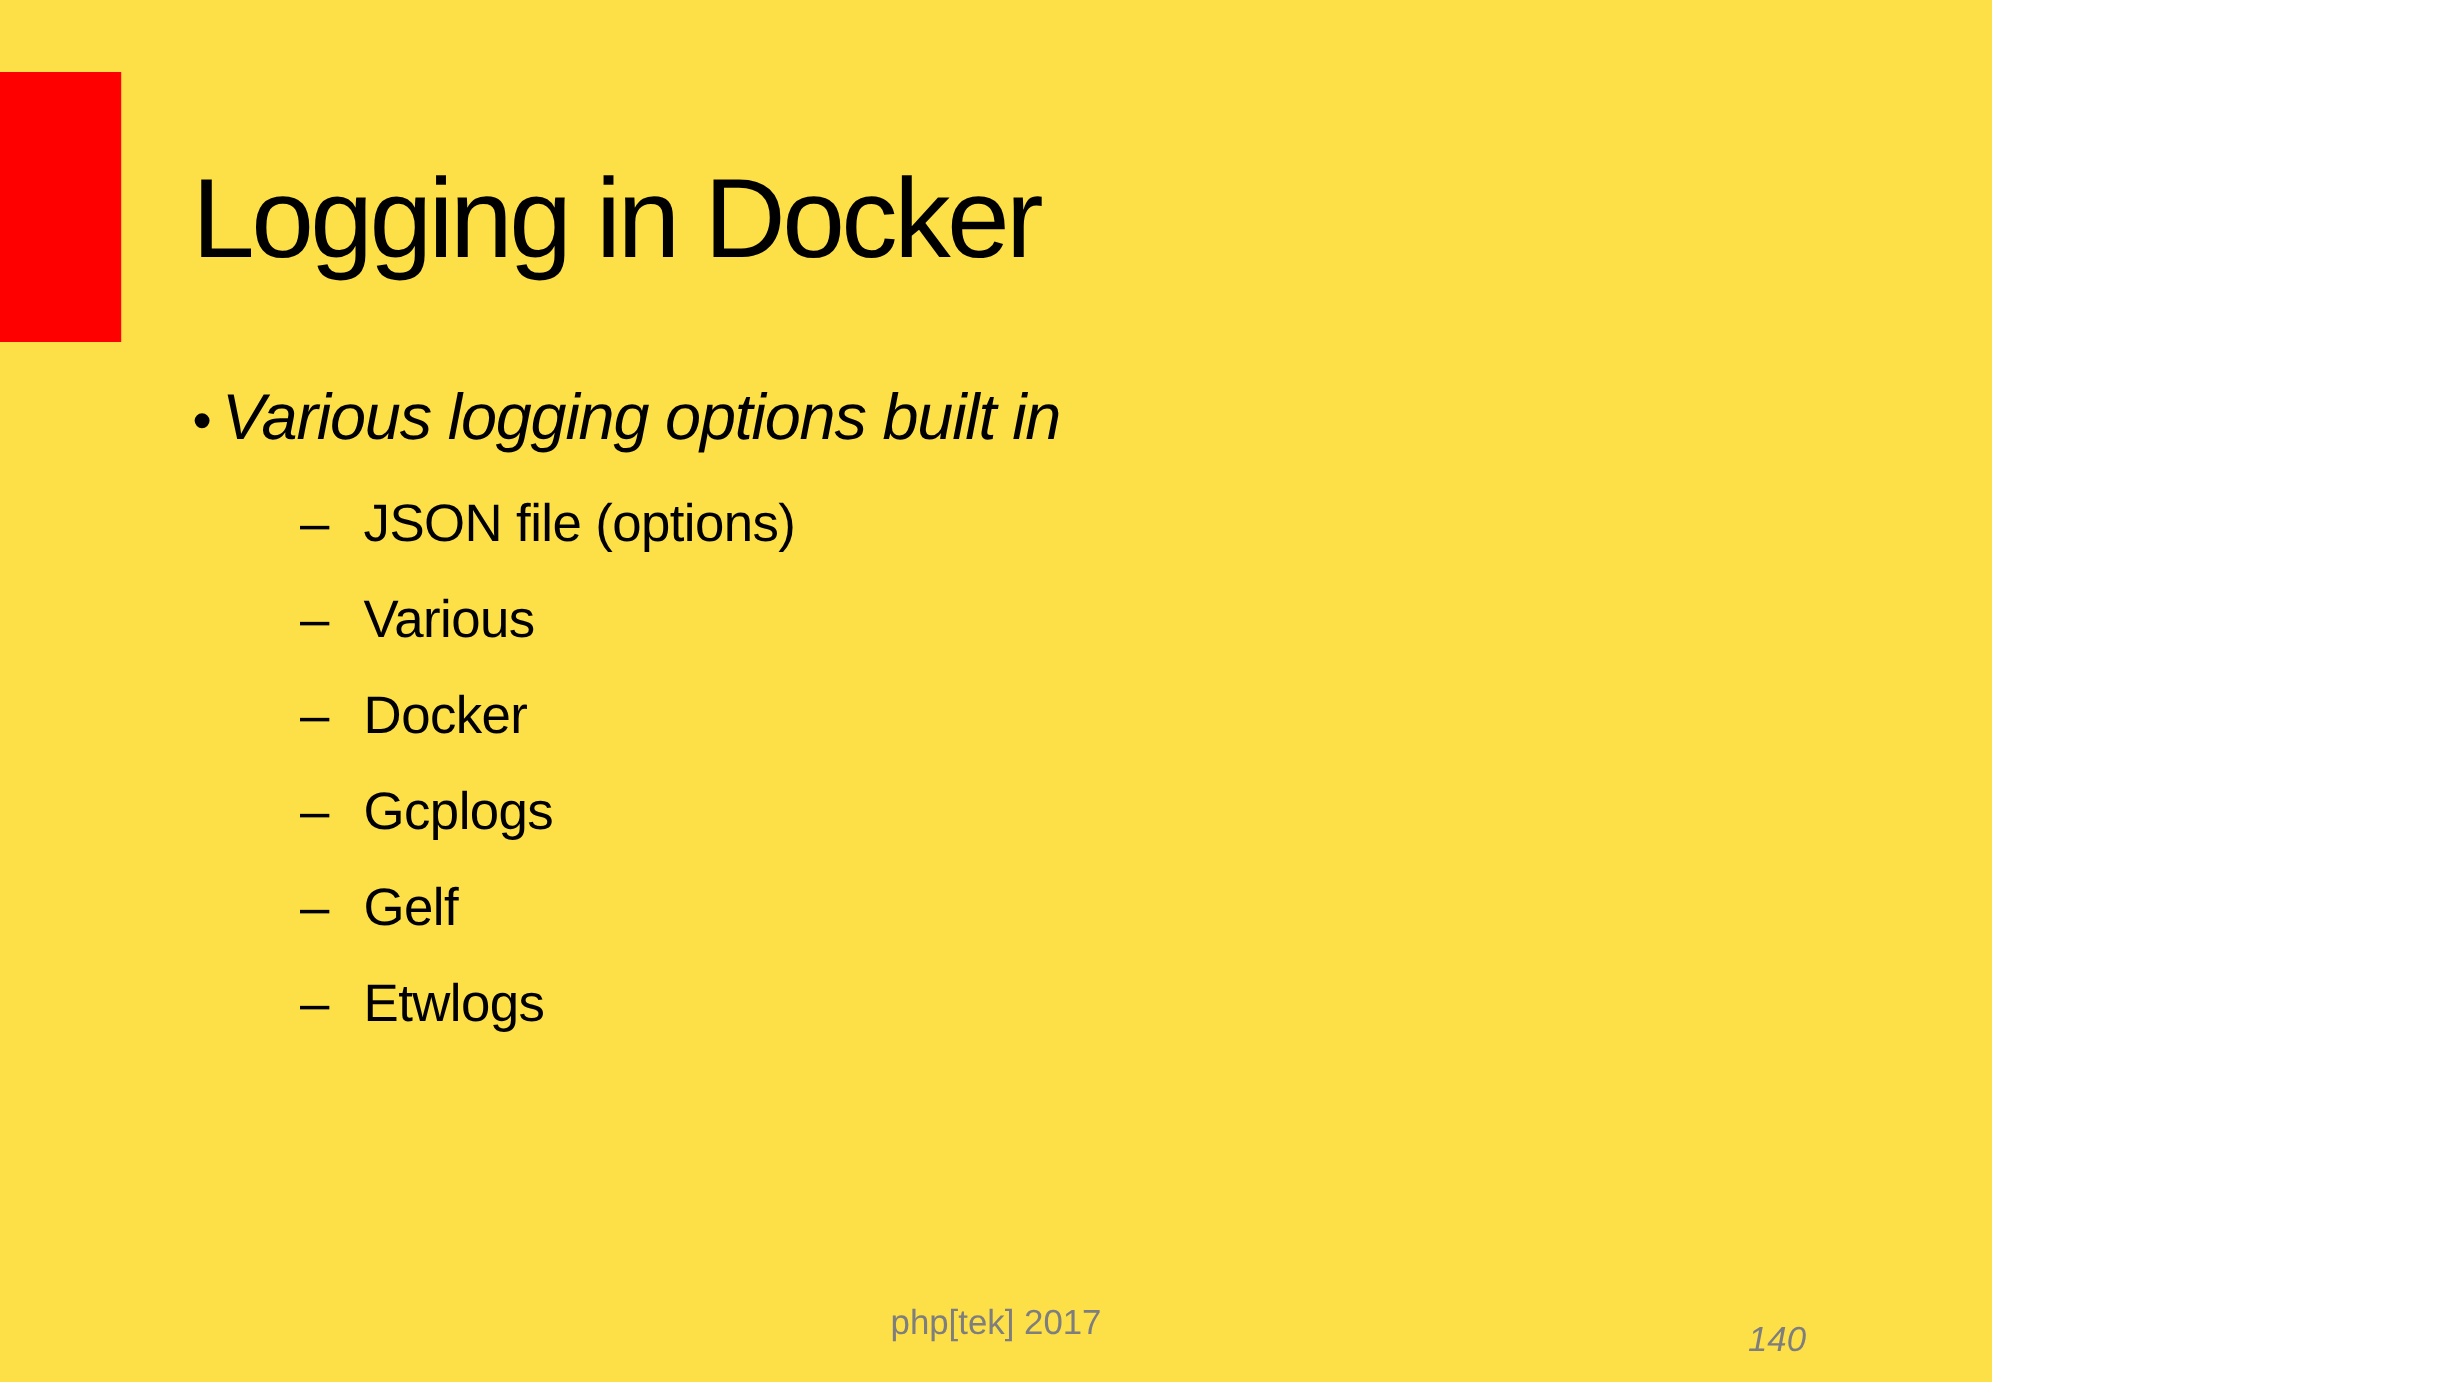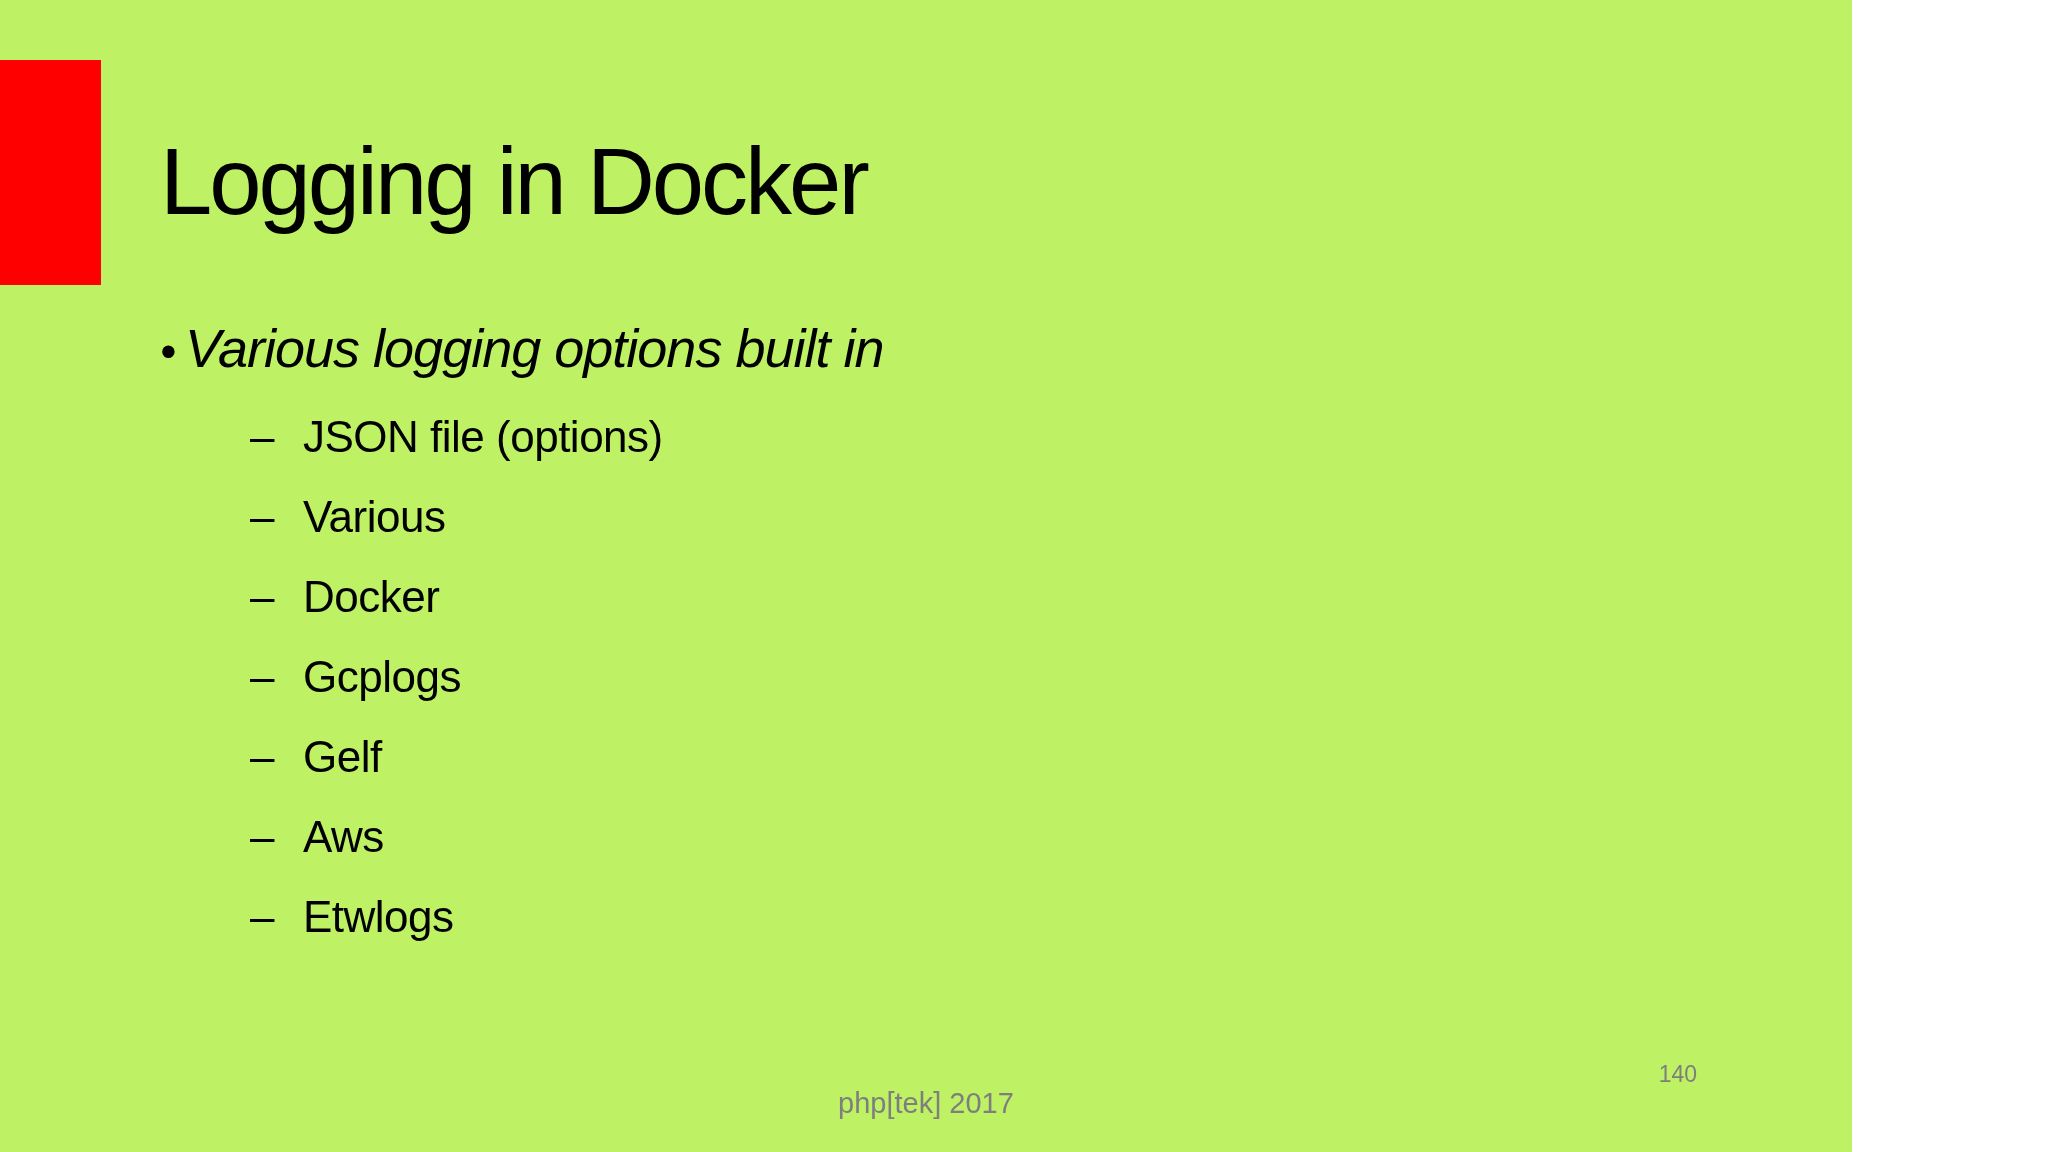--- a/index.html
+++ b/index.html
@@ -2,23 +2,23 @@
 <html><head>
 <meta charset="utf-8">
 <style>
   html, body {
     margin: 0;
     padding: 0;
     background: #ffffff;
   }
   .slide {
     position: relative;
-    width: 1852px;
+    width: 1660px;
     height: 1152px;
-    background: #bef264;
+    background: #fde047;
     overflow: hidden;
     font-family: "Liberation Sans", sans-serif;
     color: #000000;
   }
   .red-bar {
     position: absolute;
     left: 0;
     top: 60px;
     width: 101px;
     height: 225px;
@@ -80,24 +80,25 @@
     right: 0;
     top: 1089px;
     text-align: center;
     font-size: 29px;
     line-height: 1;
     color: #7e7e7e;
   }
   .page-number {
     position: absolute;
     right: 155px;
-    top: 1063px;
-    font-size: 23px;
+    top: 1103px;
+    font-size: 29px;
     line-height: 1;
     color: #7e7e7e;
+    font-style: italic;
   }
 </style>
 </head>
 <body>
 
 <div class="slide">
 
   <div class="red-bar"></div>
 
   <h1 class="slide-title">Logging in Docker</h1>
@@ -116,23 +117,20 @@
     <li>
       <span class="marker">–</span><span>Docker</span>
     </li>
     <li>
       <span class="marker">–</span><span>Gcplogs</span>
     </li>
     <li>
       <span class="marker">–</span><span>Gelf</span>
     </li>
     <li>
-      <span class="marker">–</span><span>Aws</span>
-    </li>
-    <li>
       <span class="marker">–</span><span>Etwlogs</span>
     </li>
   </ul>
 
   <div class="footer-center">php[tek] 2017</div>
 
   <div class="page-number">140</div>
 
 </div>
 

